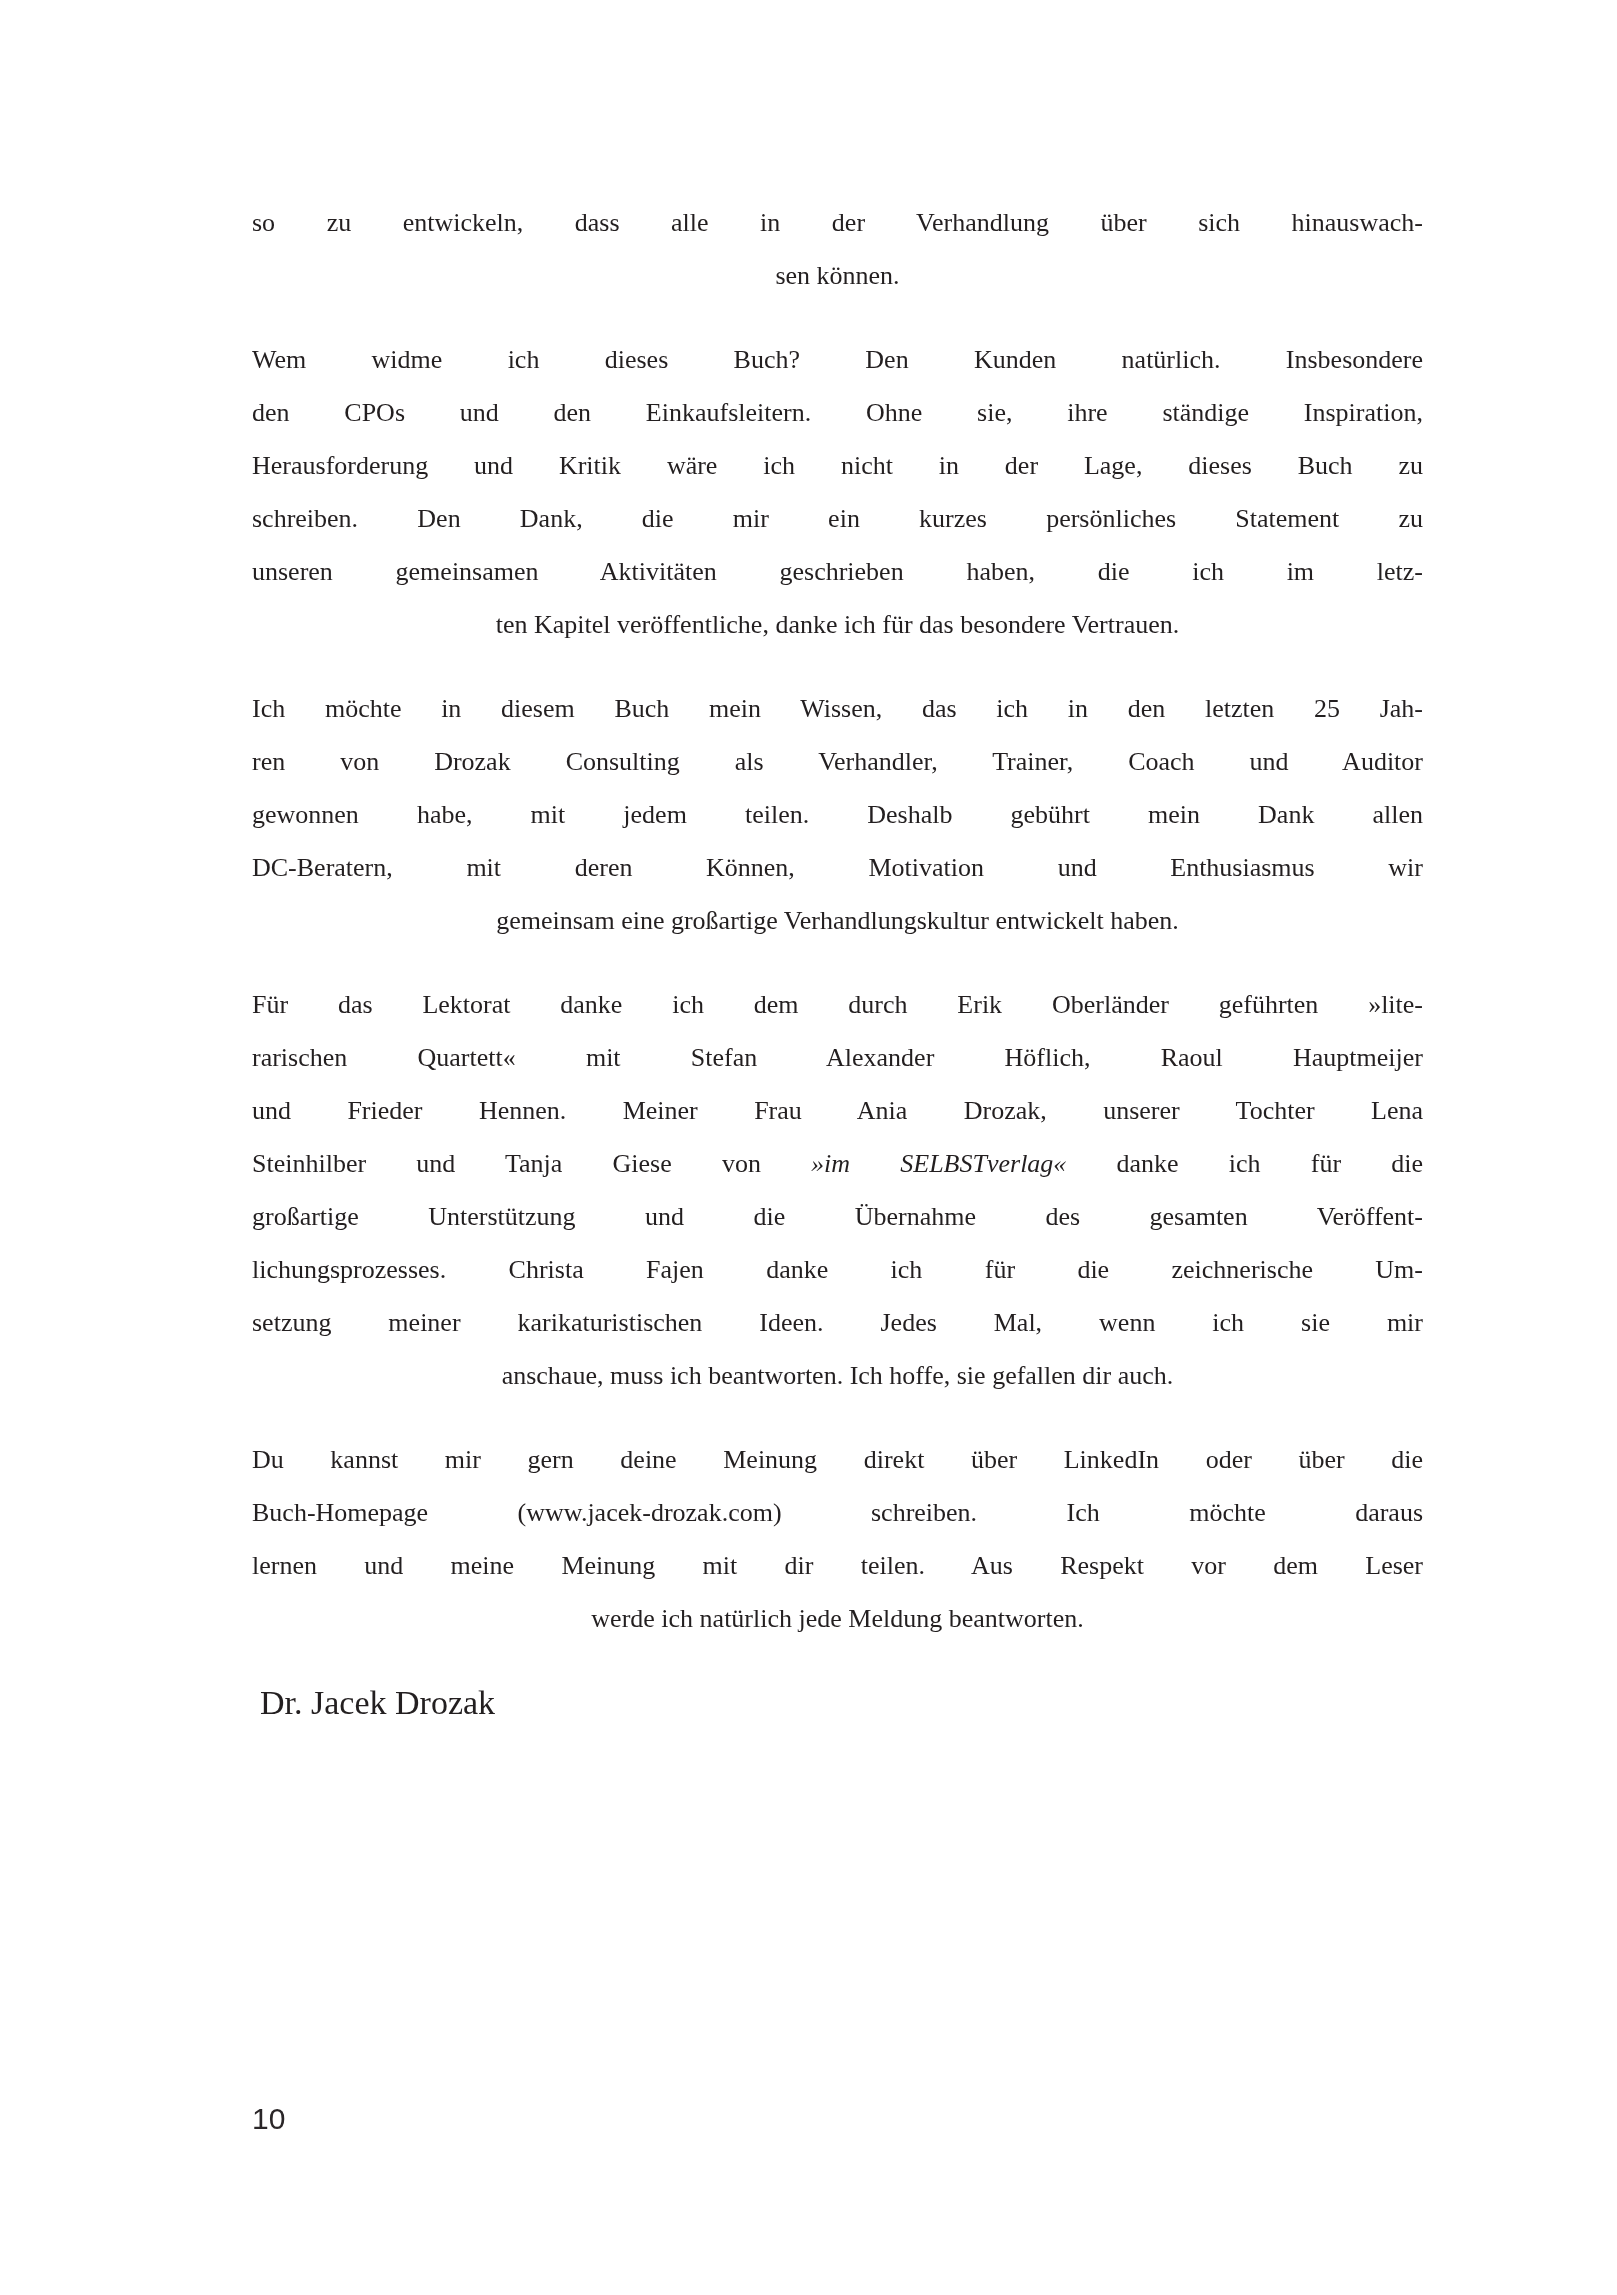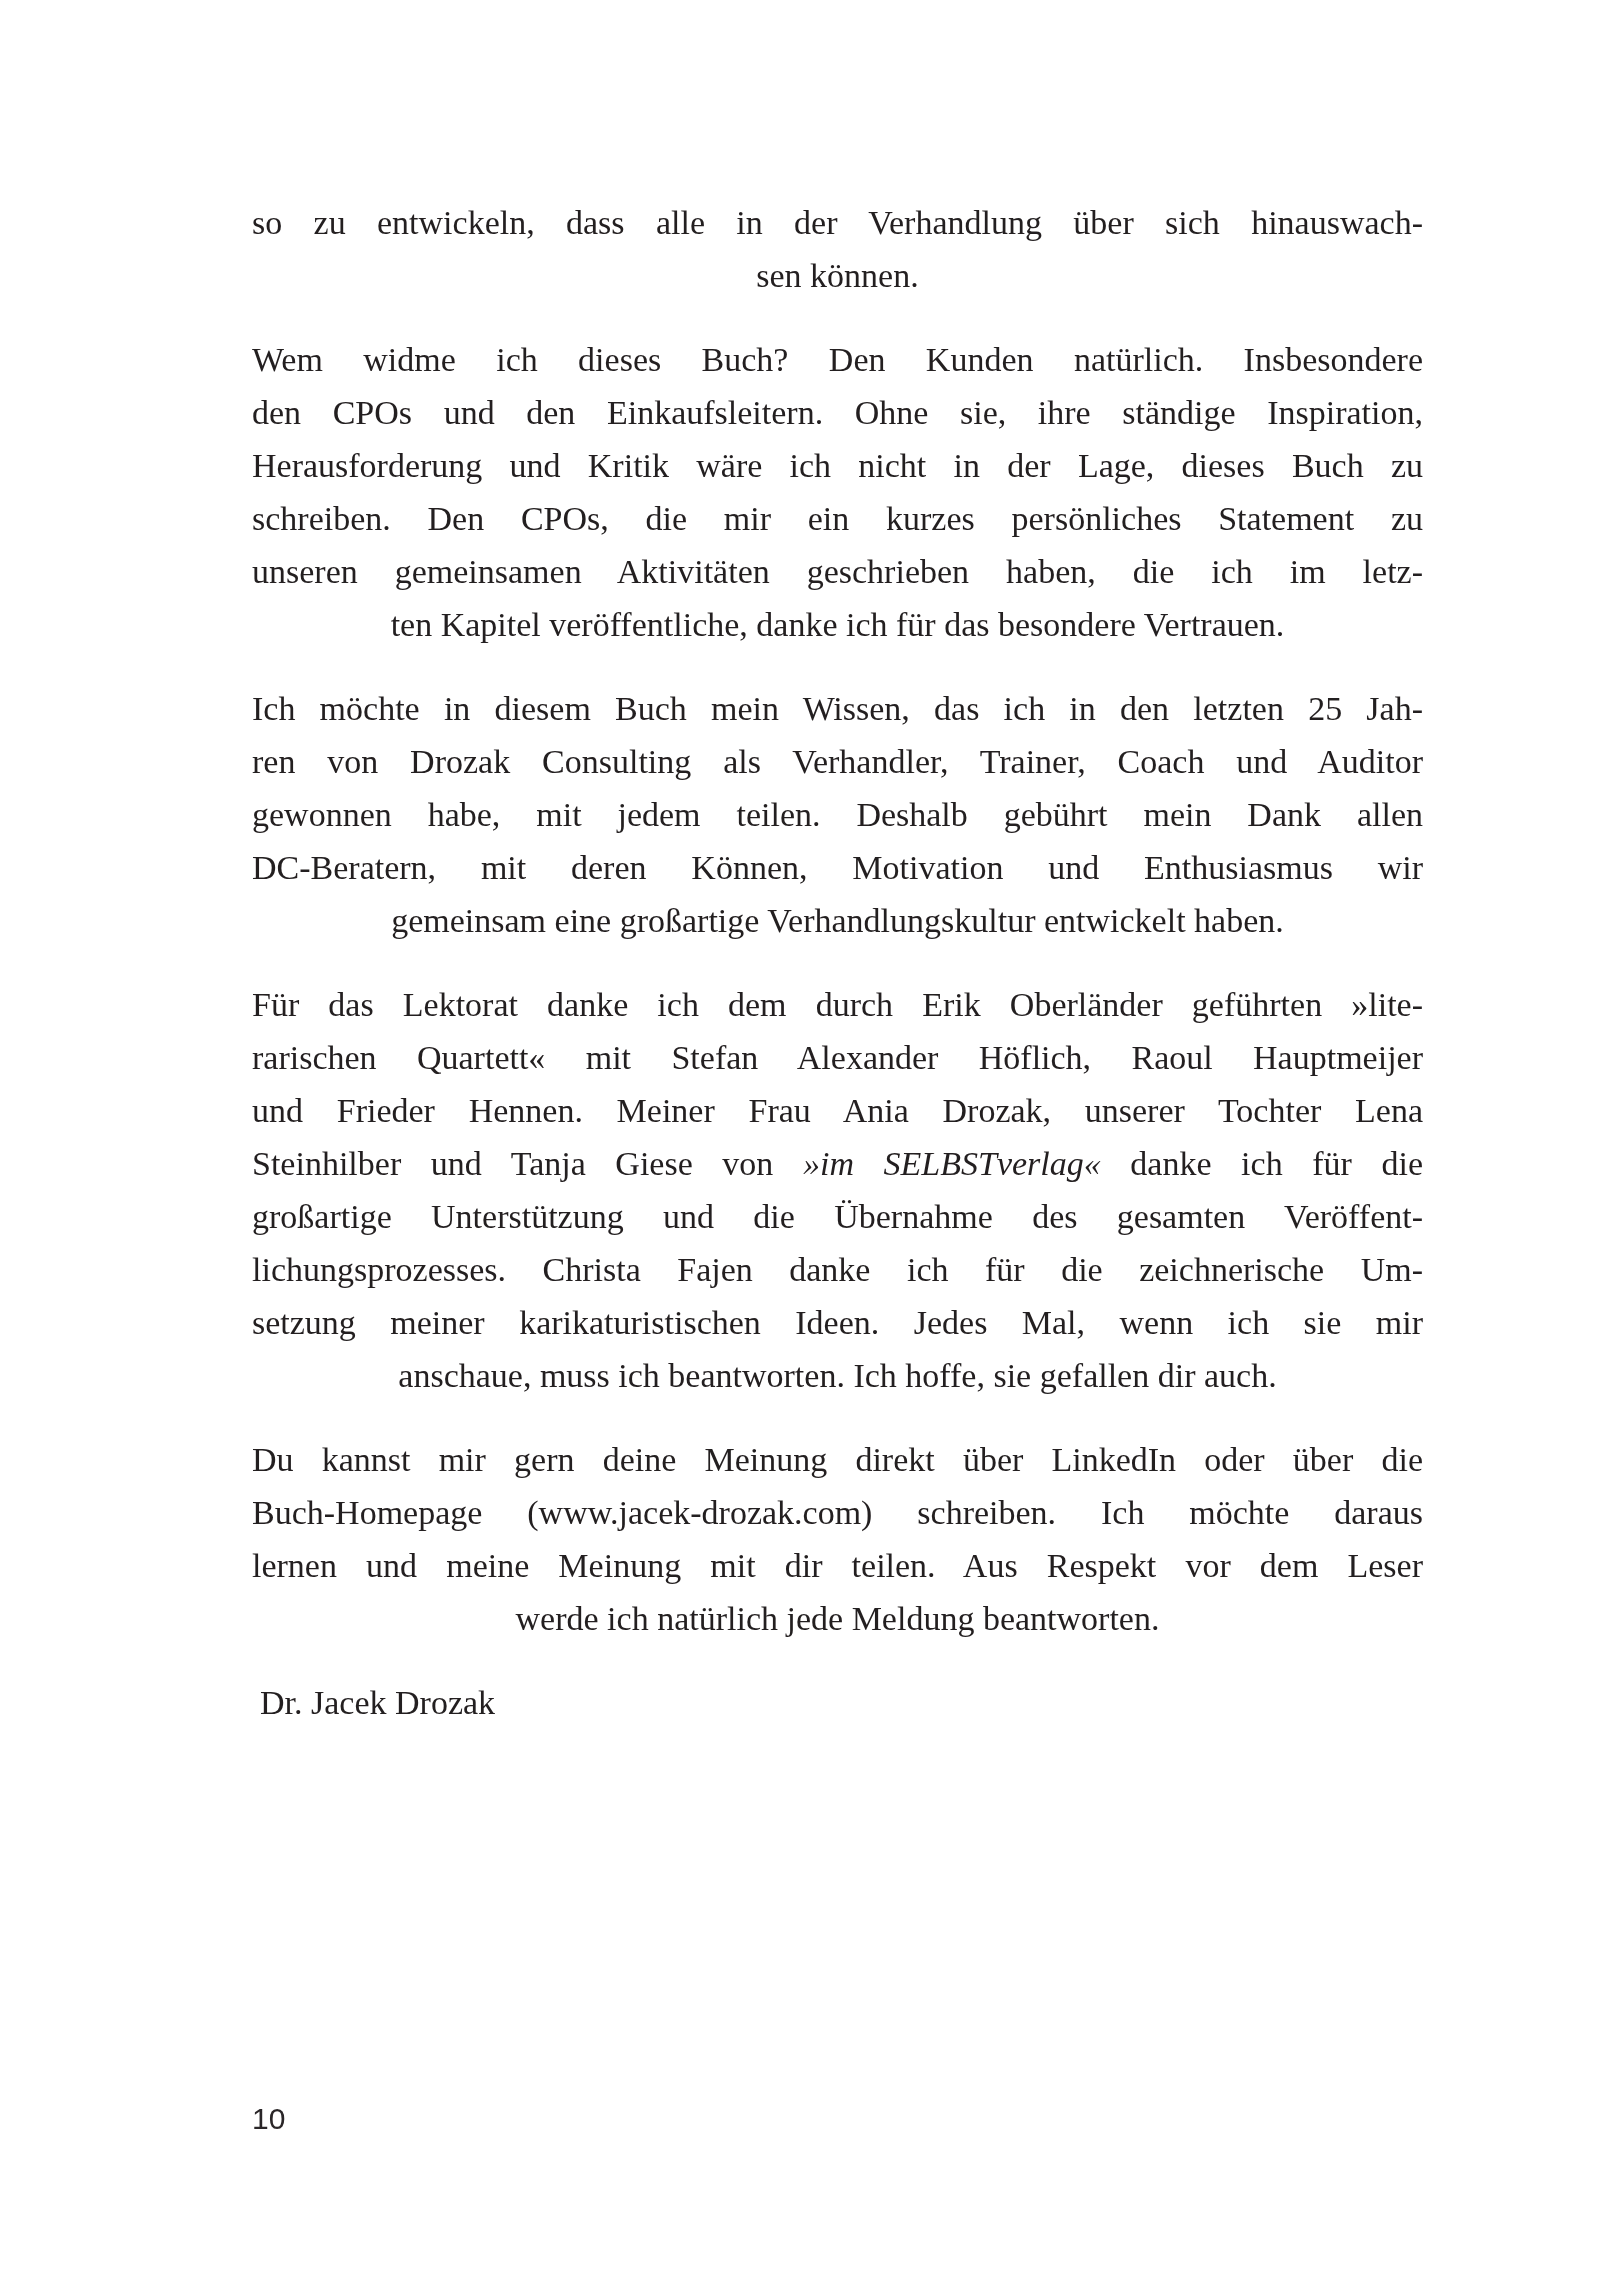--- a/index.html
+++ b/index.html
@@ -17,21 +17,21 @@
   }
   .textblock {
     position: absolute;
     left: 252px;
     top: 196px;
     width: 1183px;
     color: #231f20;
   }
   .para {
     margin: 0 12px 31px 0;
-    font-size: 34px;
+    font-size: 26px;
     line-height: 53px;
   }
   .line {
     height: 53px;
     overflow: hidden;
     text-align: center;
   }
   .line.justify {
     text-align: justify;
   }
@@ -69,21 +69,21 @@
   <div class="textblock">
 
     <div class="para">
         <div class="line justify">so zu entwickeln, dass alle in der Verhandlung über sich hinauswach-</div>
         <div class="line">sen können.</div>
       </div>
       <div class="para">
         <div class="line justify">Wem widme ich dieses Buch? Den Kunden natürlich. Insbesondere</div>
         <div class="line justify">den CPOs und den Einkaufsleitern. Ohne sie, ihre ständige Inspiration,</div>
         <div class="line justify">Herausforderung und Kritik wäre ich nicht in der Lage, dieses Buch zu</div>
-        <div class="line justify">schreiben. Den CPOs, die mir ein kurzes persönliches Statement zu</div>
+        <div class="line justify">schreiben. Den Dank, die mir ein kurzes persönliches Statement zu</div>
         <div class="line justify">unseren gemeinsamen Aktivitäten geschrieben haben, die ich im letz-</div>
         <div class="line">ten Kapitel veröffentliche, danke ich für das besondere Vertrauen.</div>
       </div>
       <div class="para">
         <div class="line justify">Ich möchte in diesem Buch mein Wissen, das ich in den letzten 25 Jah-</div>
         <div class="line justify">ren von Drozak Consulting als Verhandler, Trainer, Coach und Auditor</div>
         <div class="line justify">gewonnen habe, mit jedem teilen. Deshalb gebührt mein Dank allen</div>
         <div class="line justify">DC-Beratern, mit deren Können, Motivation und Enthusiasmus wir</div>
         <div class="line">gemeinsam eine großartige Verhandlungskultur entwickelt haben.</div>
       </div>

